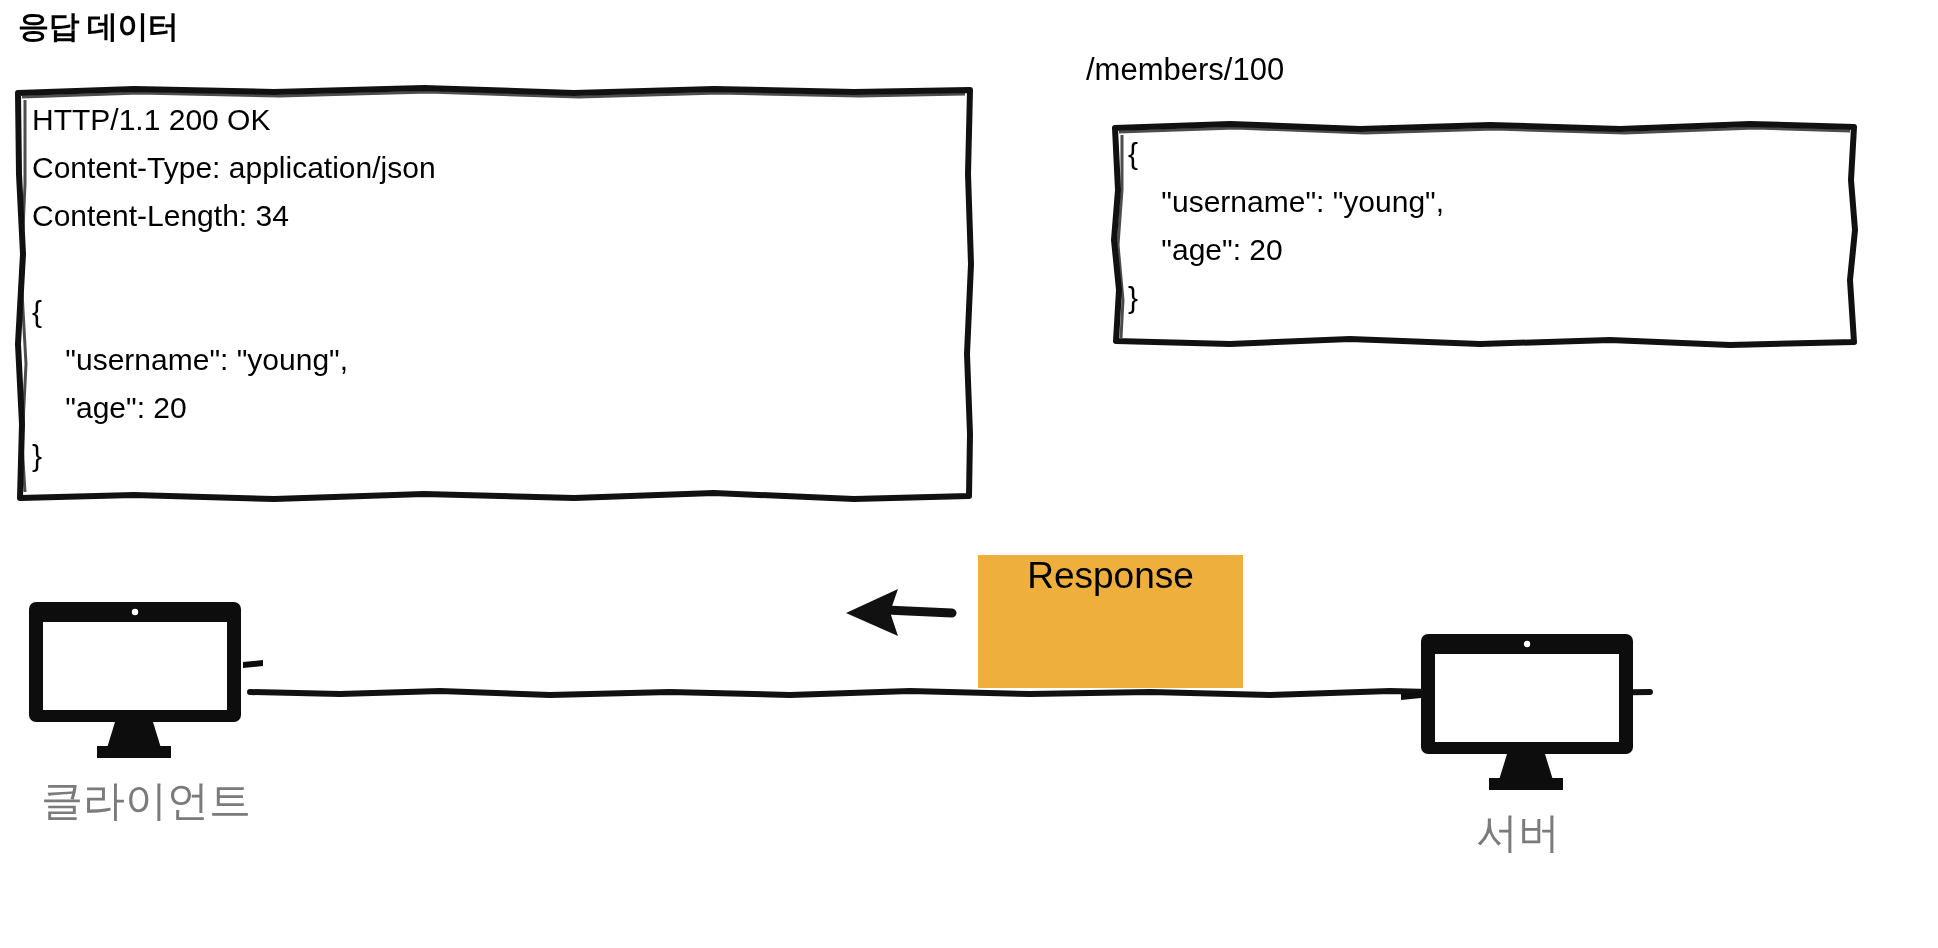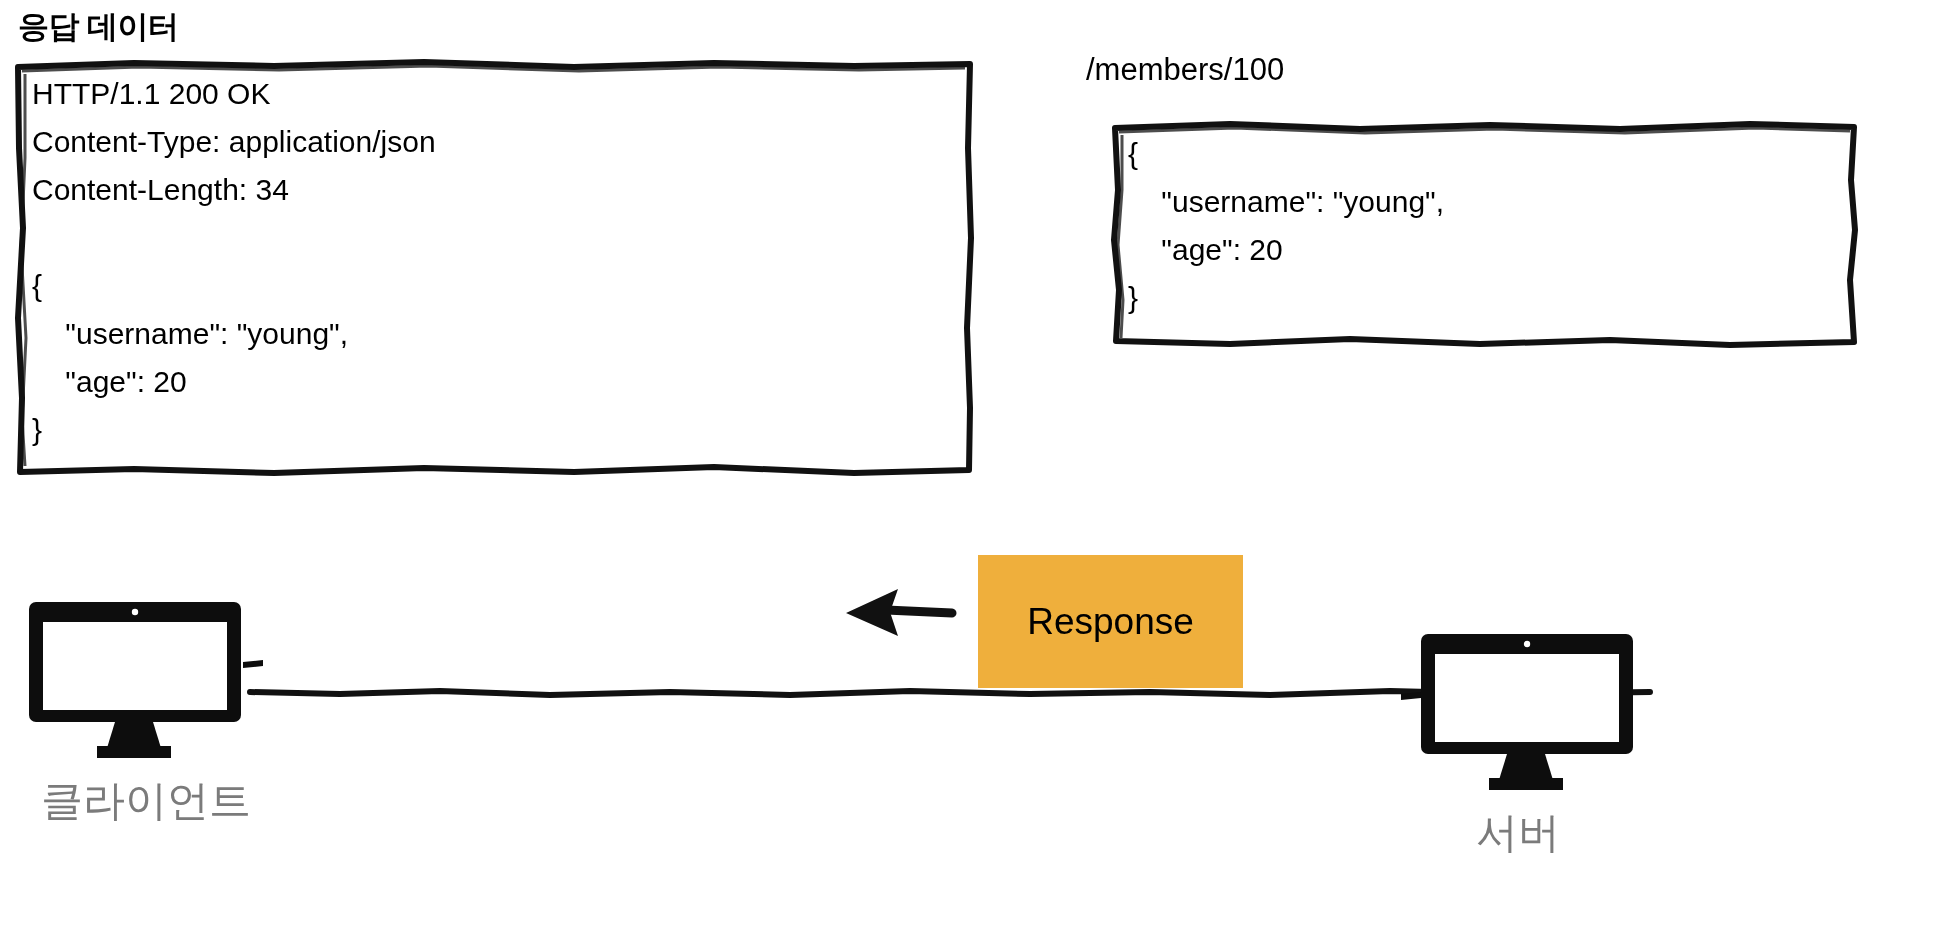--- a/index.html
+++ b/index.html
@@ -49,21 +49,21 @@
     position: absolute;
     white-space: pre;
     color: #000000;
     font-size: 30px;
     line-height: 48px;
     font-weight: 400;
   }
 
   #response-box {
     left: 14px;
-    top: 58px;
+    top: 84px;
     width: 960px;
     height: 418px;
   }
   #response-box .box-text {
     left: 18px;
     top: 12px;
   }
 
   
   .endpoint-label {
@@ -115,21 +115,21 @@
   }
 
   
   #response-tag {
     position: absolute;
     left: 978px;
     top: 555px;
     width: 265px;
     height: 133px;
     display: flex;
-    align-items: center;
+    align-items: flex-start;
     justify-content: center;
   }
   #response-tag .tag-label {
     font-size: 37px;
     color: #000000;
     white-space: pre;
   }
 
   
   .node {

